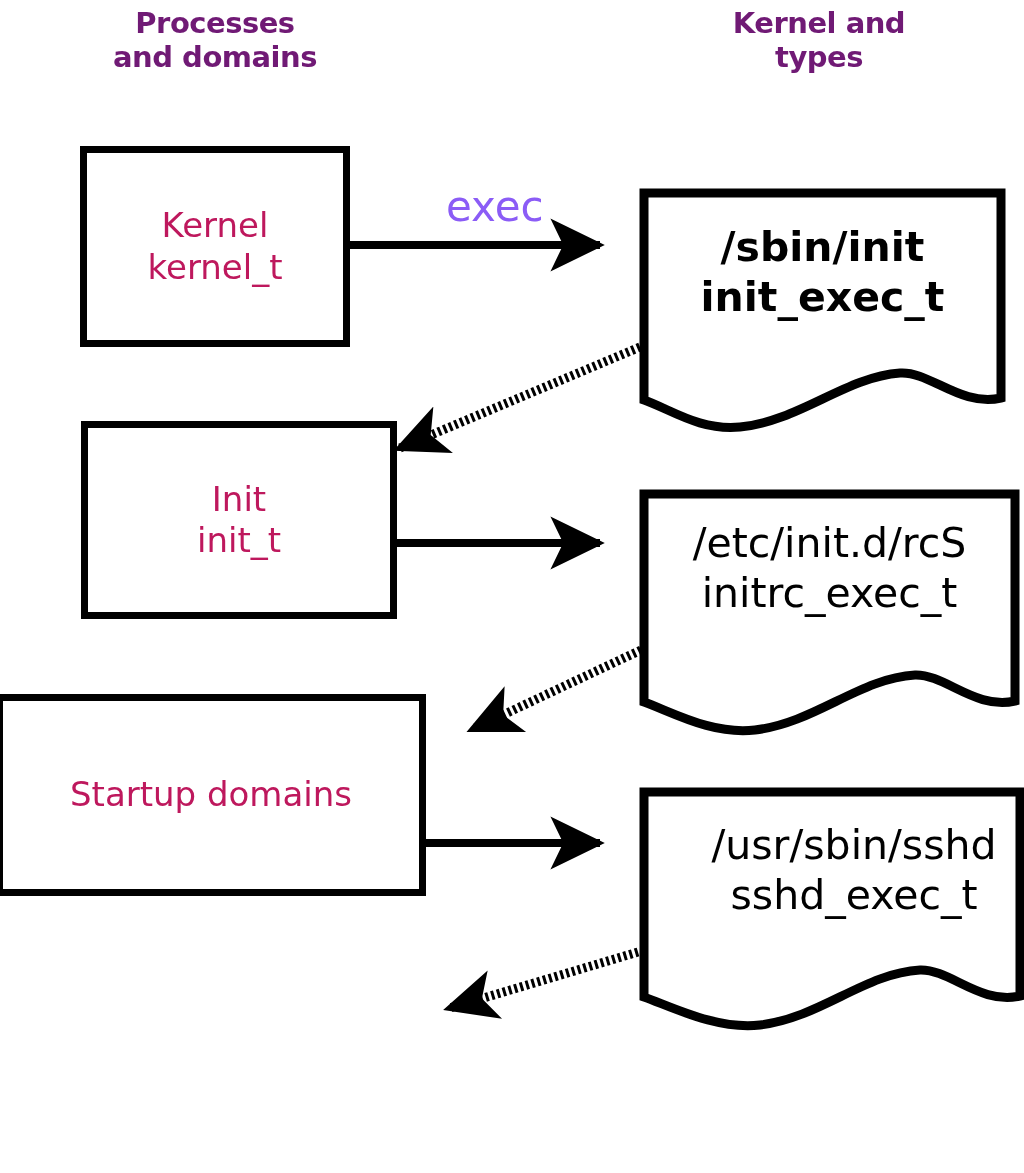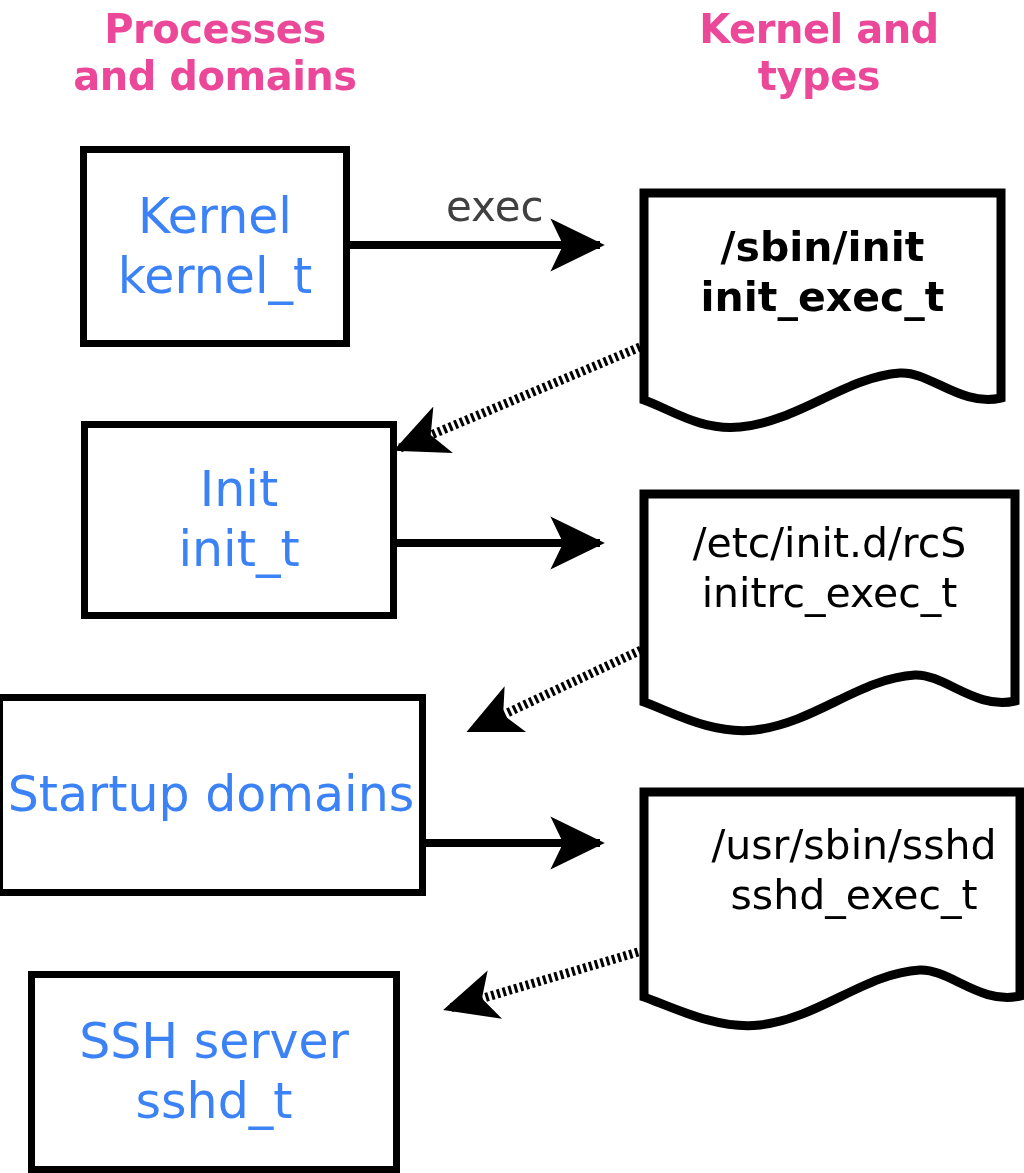--- a/index.html
+++ b/index.html
@@ -11,45 +11,45 @@
     position: relative;
     width: 1024px;
     height: 1173px;
     background: #ffffff;
     overflow: hidden;
     font-family: "DejaVu Sans", "Liberation Sans", sans-serif;
   }
   .col-header {
     position: absolute;
     font-weight: bold;
-    font-size: 40px;
+    font-size: 29px;
     line-height: 1.18;
-    color: #ec4899;
+    color: #701a75;
     text-align: center;
     white-space: pre-line;
     letter-spacing: -0.5px;
   }
   #header-left  { left: 10px;  top: 6px;  width: 410px; }
   #header-right { left: 614px; top: 6px;  width: 410px; }
 
   .proc-box {
     position: absolute;
     box-sizing: border-box;
     border: 7px solid #000000;
     background: #ffffff;
     display: flex;
     flex-direction: column;
     align-items: center;
     justify-content: center;
     text-align: center;
   }
   .proc-box .line {
-    font-size: 49px;
+    font-size: 34px;
     line-height: 1.22;
-    color: #3b82f6;
+    color: #be185d;
     white-space: nowrap;
   }
 
   .doc-shape {
     position: absolute;
     left: 0; top: 0;
     width: 1024px; height: 1173px;
     pointer-events: none;
   }
   .doc-label {
@@ -59,21 +59,21 @@
   }
   .doc-label .line {
     font-size: 41px;
     line-height: 1.22;
     white-space: nowrap;
   }
 
   .edge-label {
     position: absolute;
     font-size: 42px;
-    color: #404040;
+    color: #8b5cf6;
     white-space: nowrap;
   }
 
   svg.arrows {
     position: absolute;
     left: 0; top: 0;
     width: 1024px;
     height: 1173px;
   }
 </style>
@@ -149,24 +149,20 @@
 
   <div class="proc-box" style="left:81px; top:421px; width:316px; height:198px;">
     <span class="line">Init</span>
     <span class="line">init_t</span>
   </div>
 
   <div class="proc-box" style="left:-4px; top:694px; width:430px; height:202px;">
     <span class="line">Startup domains</span>
   </div>
 
-  <div class="proc-box" style="left:28px; top:971px; width:372px; height:202px;">
-    <span class="line">SSH server</span>
-    <span class="line">sshd_t</span>
-  </div>
 
   <div class="doc-label" style="left:644px; top:222px; width:357px;font-weight:bold;">
     <div class="line">/sbin/init</div>
     <div class="line">init_exec_t</div>
   </div>
 
   <div class="doc-label" style="left:648px; top:518px; width:363px;">
     <div class="line">/etc/init.d/rcS</div>
     <div class="line">initrc_exec_t</div>
   </div>

